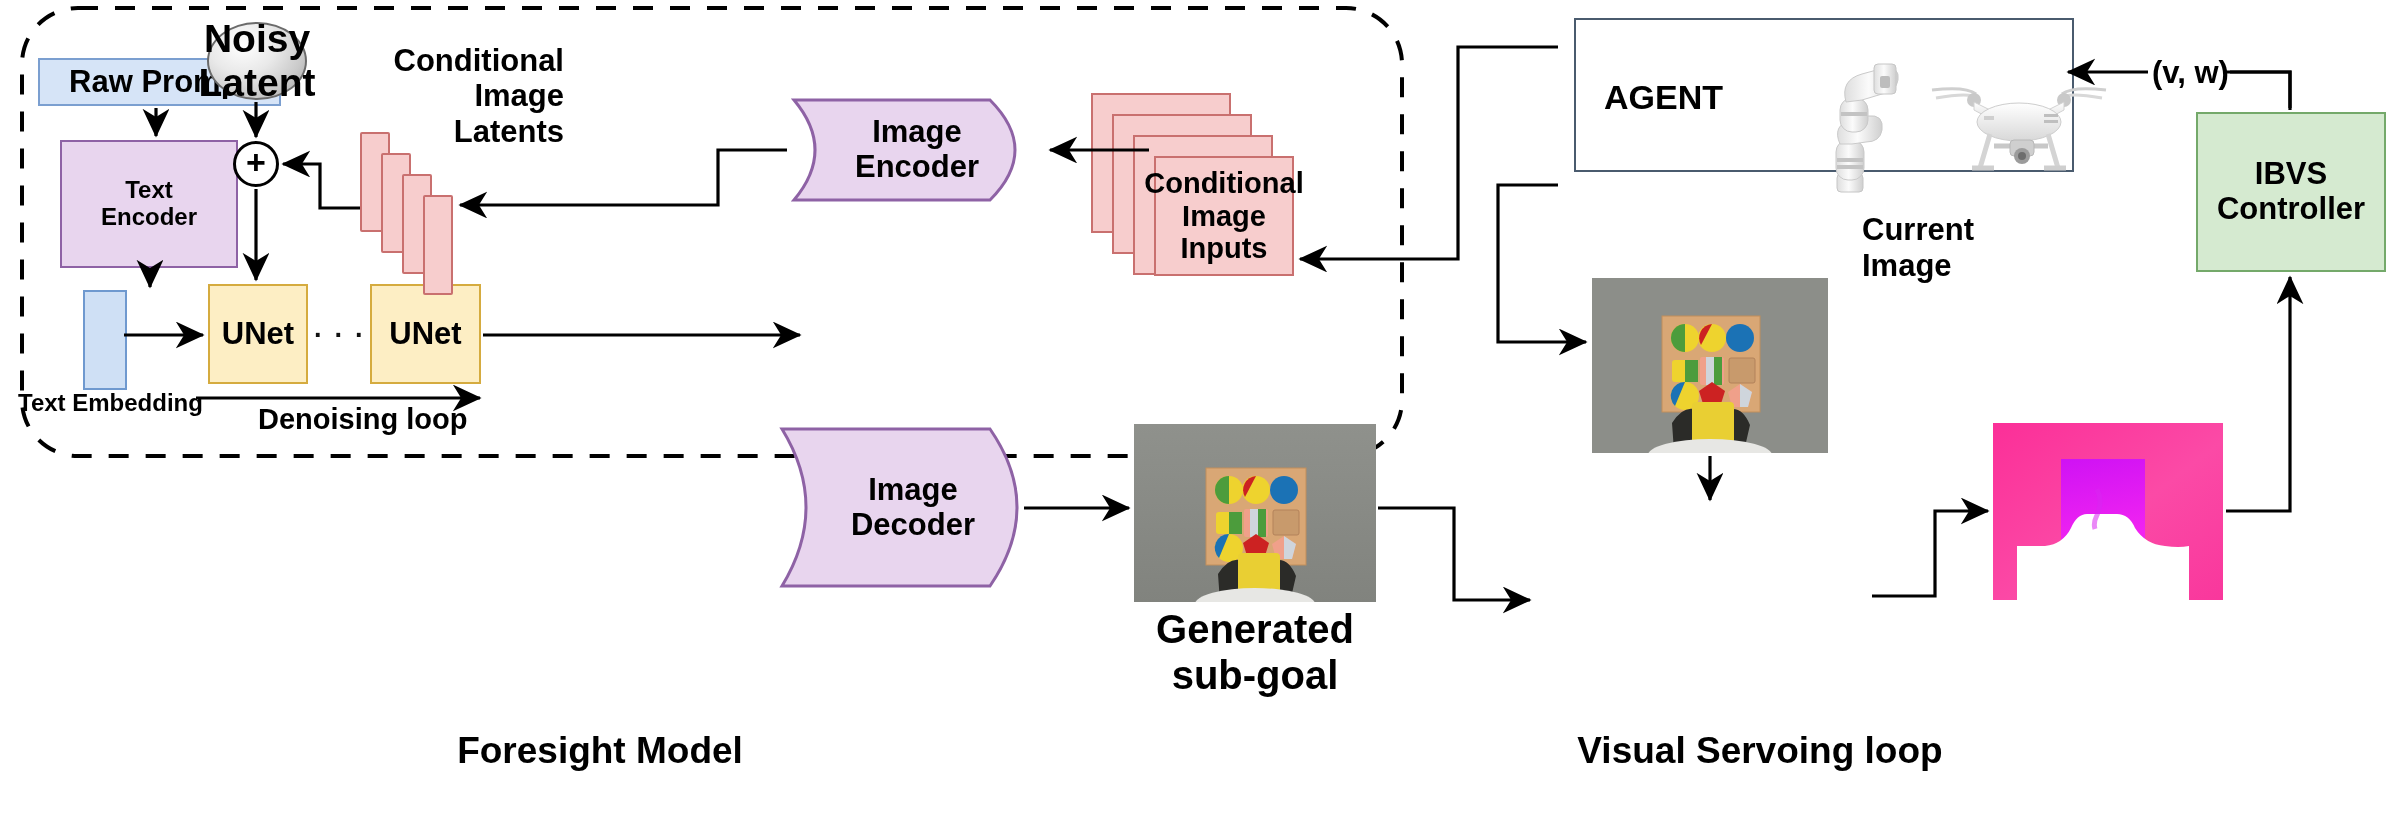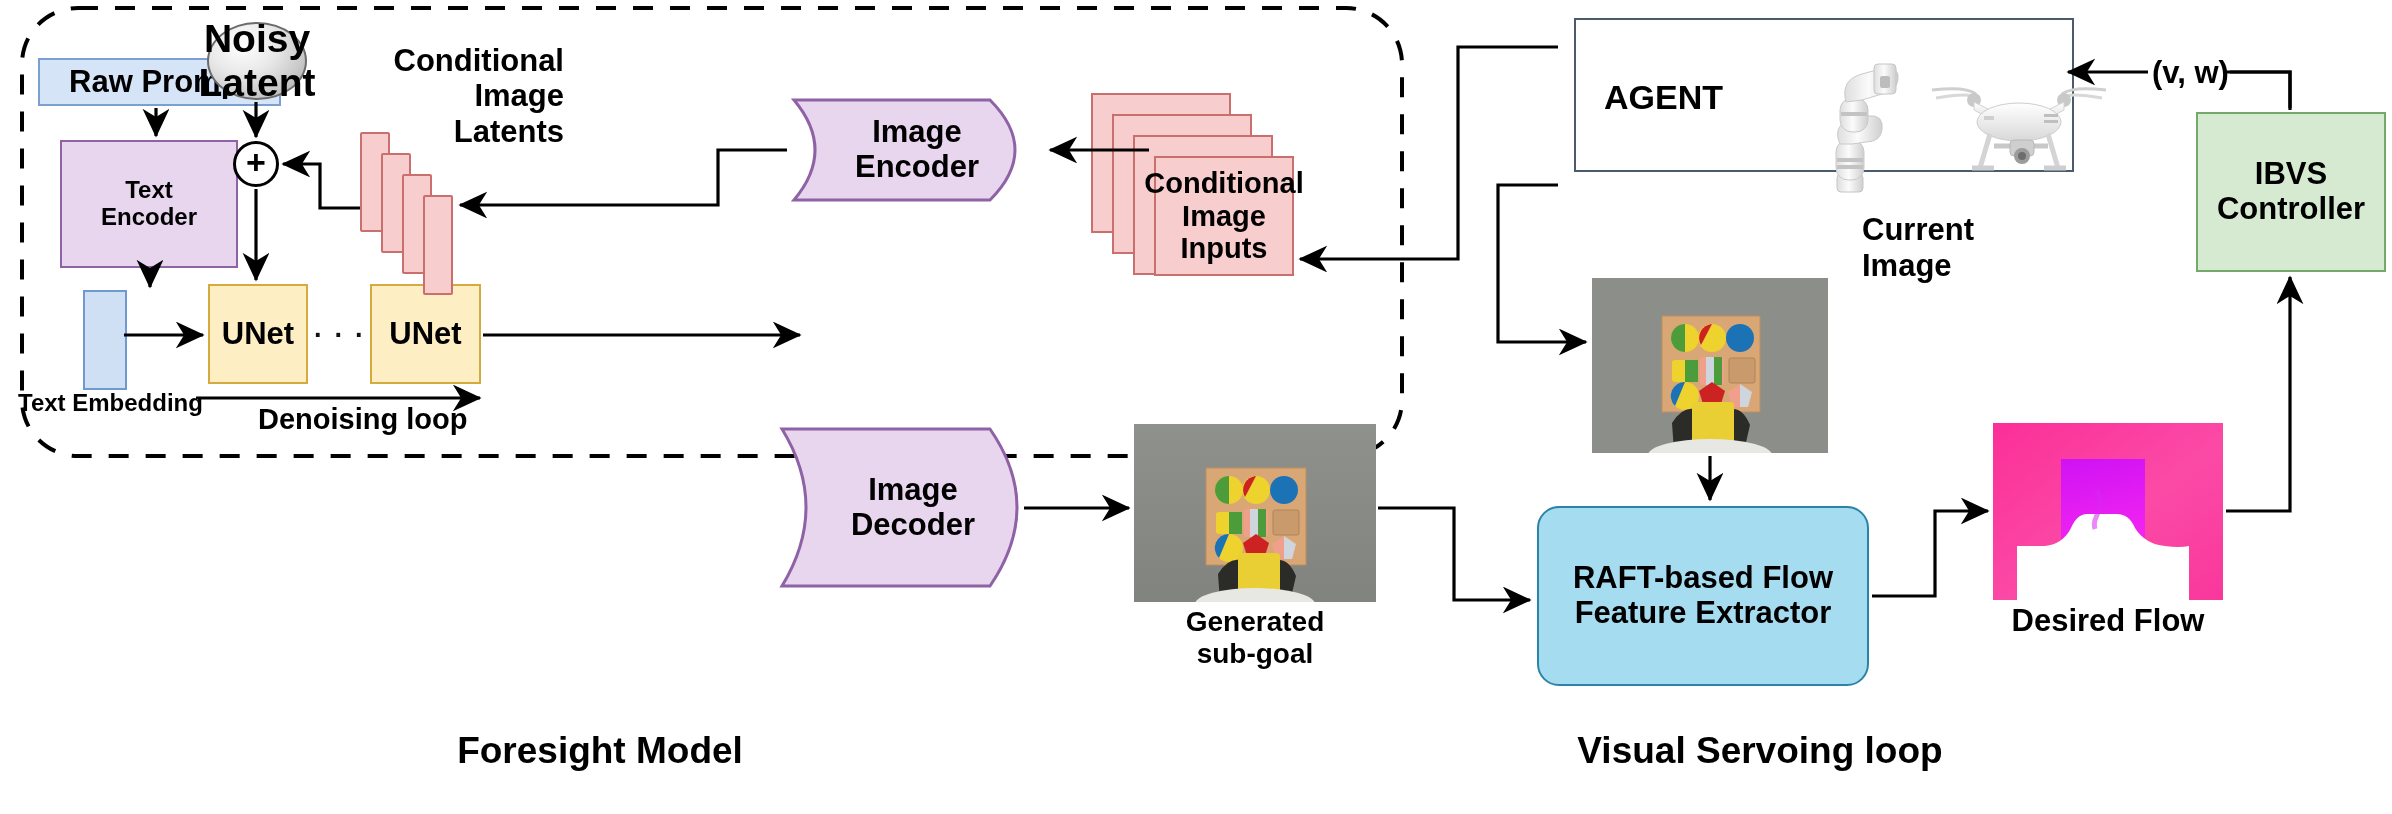--- a/index.html
+++ b/index.html
@@ -245,21 +245,21 @@
         <path d="M122 110 l13 9 -5 16 h-16 l-5 -16 z" fill="#cc2222"></path>
         <path d="M150 112 l12 8 -4 15 h-16 l-4 -15 z" fill="#f0a08a"></path>
         <path d="M150 112 l12 8 -4 15 h-8 z" fill="#cfd5dc"></path>
       </g>
 
       <path d="M84 150 q14 -22 30 -10 l20 0 q18 -12 28 12 l-6 26 h-70 z" fill="#2b2b28"></path>
       <rect x="104" y="129" width="42" height="45" rx="4" fill="#e9cf33"></rect>
       <ellipse cx="121" cy="180" rx="60" ry="16" fill="#e7e7e4"></ellipse>
     </svg>
   </div>
-  <div class="plain-label" style="left:1134px; top:606px; width:242px; text-align:center; font-size:28px; white-space:pre-line;">Generated
+  <div class="plain-label" style="left:1134px; top:606px; width:242px; text-align:center; font-size:40px; white-space:pre-line;">Generated
 sub-goal</div>
 
   <div class="abs agent-box" style="left:1560px; top:18px; width:500px; height:154px;margin-left:14px;">
     <span class="plain-label" style="left:28px; top:58px; font-size:34px;">AGENT</span>
 
     <svg class="abs" style="left:220px; top:28px;" width="120" height="150" viewBox="0 0 120 150">
       <defs>
         <linearGradient id="gm" x1="0" y1="0" x2="1" y2="0">
           <stop offset="0" stop-color="#dedede"></stop>
             <stop offset="0.45" stop-color="#fbfbfb"></stop>
@@ -337,45 +337,40 @@
         <path d="M148 106 l12 8 -4 15 h-8 z" fill="#cfd5dc"></path>
       </g>
       <path d="M80 145 q14 -22 30 -10 l20 0 q18 -12 28 12 l-6 26 h-70 z" fill="#2b2b28"></path>
       <rect x="100" y="124" width="42" height="46" rx="4" fill="#e9cf33"></rect>
       <ellipse cx="118" cy="177" rx="62" ry="16" fill="#e7e7e4"></ellipse>
     </svg>
   </div>
   <div class="plain-label" style="left:1862px; top:212px; font-size:31px; text-align:left; white-space:pre-line;">Current
 Image</div>
 
-  <div class="node raft-box" style="left:1537px; top:506px; width:332px; height:180px;">
-    <span style="white-space:pre-line; padding:0 10px;">RAFT-based Flow
-Feature Extractor</span>
-  </div>
 
   <div class="img-frame" style="left:1993px; top:423px; width:230px; height:177px;">
     <svg viewBox="0 0 230 177" width="230" height="177">
       <defs>
         <linearGradient id="gpink" x1="0" y1="0" x2="1" y2="1">
           <stop offset="0" stop-color="#fb2f98"></stop>
           <stop offset="0.55" stop-color="#fb4aa6"></stop>
           <stop offset="1" stop-color="#f9379c"></stop>
         </linearGradient>
         <linearGradient id="gmag" x1="0" y1="0" x2="0.2" y2="1">
           <stop offset="0" stop-color="#cf12f4"></stop>
           <stop offset="1" stop-color="#f124f1"></stop>
         </linearGradient>
       </defs>
       <rect x="0" y="0" width="230" height="177" fill="url(#gpink)"></rect>
       <path d="M68 36 h84 v87 h-18 l-6 -10 h-36 l-6 10 h-18 z" fill="url(#gmag)"></path>
       <path d="M52 123 q18 -2 26 -18 q6 -14 16 -14 h30 q12 0 18 14 q10 16 30 18 q14 2 24 0 v54 h-172 v-54 z" fill="#ffffff"></path>
       <path d="M104 66 q6 12 0 26 q-4 8 -2 14" stroke="#d826f0" stroke-width="5" fill="none" opacity="0.55"></path>
     </svg>
   </div>
-  <div class="plain-label" style="left:1993px; top:603px; width:230px; text-align:center; font-size:31px;">Desired Flow</div>
 
   <div class="node ibvs-box" style="left:2196px; top:112px; width:190px; height:160px; flex-direction:column;">
     <span style="white-space:pre-line;">IBVS
 Controller</span>
   </div>
 
   <div class="plain-label" style="left:2152px; top:55px; font-size:31px;">(v, w)</div>
 
   <div class="section-title" style="left:1420px; top:730px; width:680px;">Visual Servoing loop</div>
   <div class="section-title" style="left:350px; top:730px; width:500px;">Foresight Model</div>

